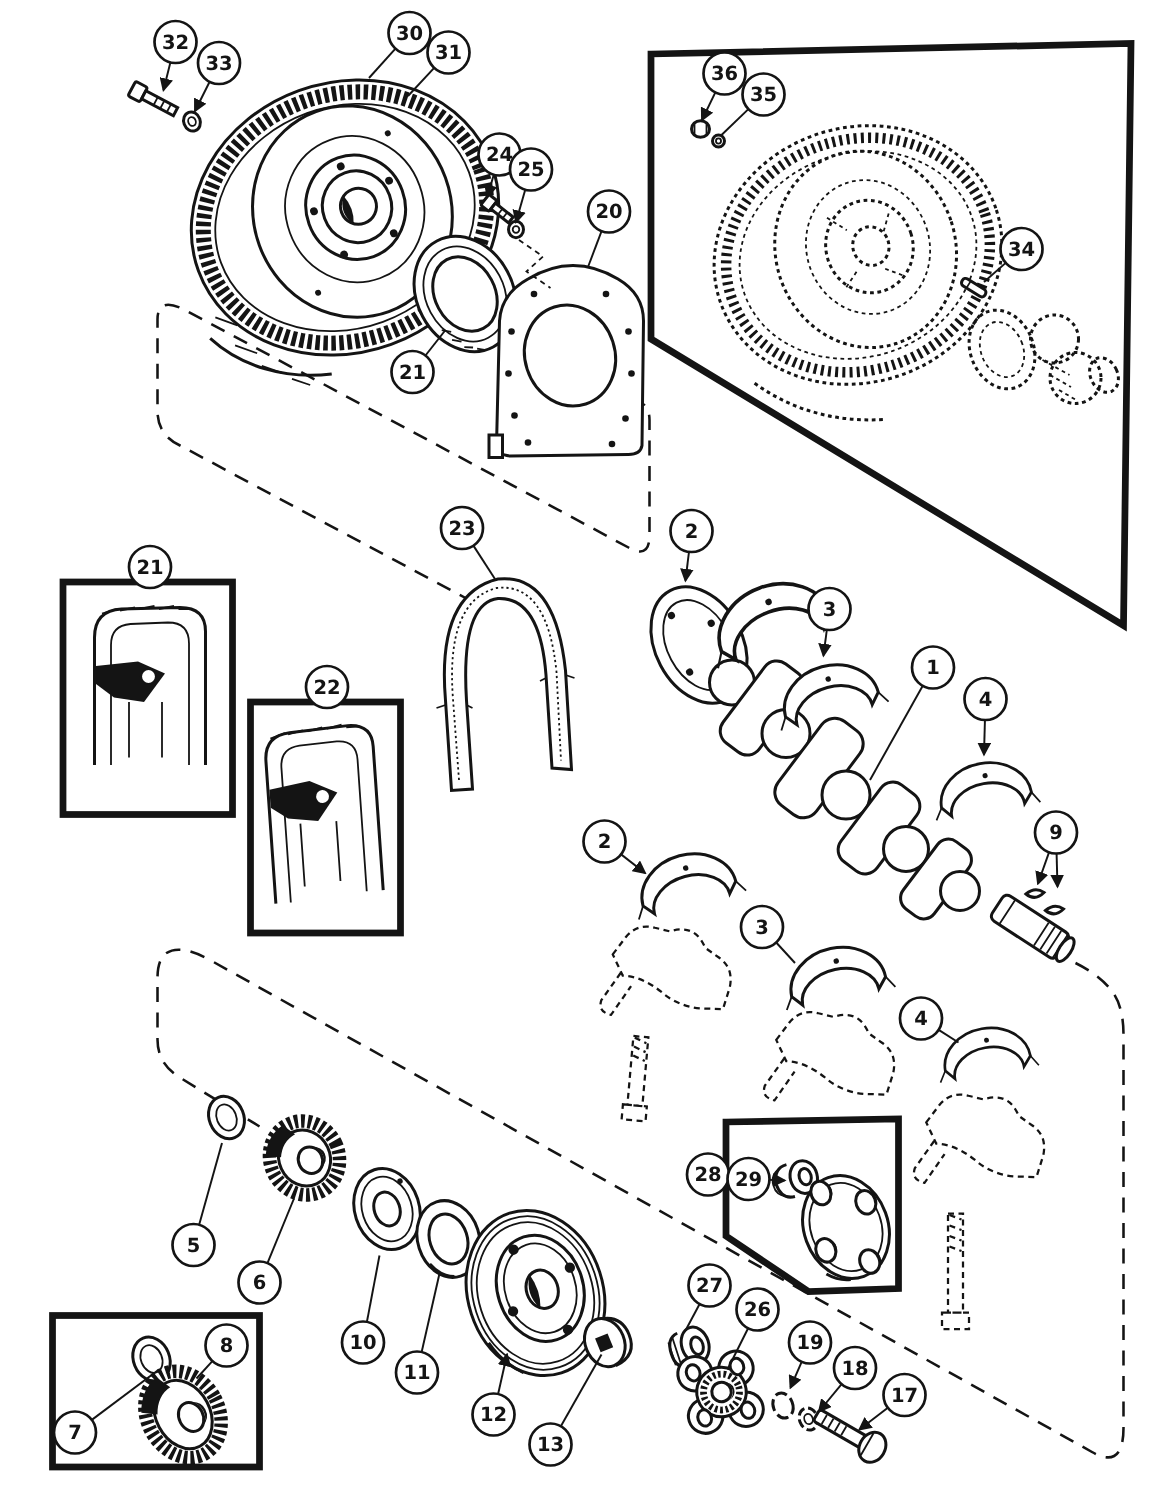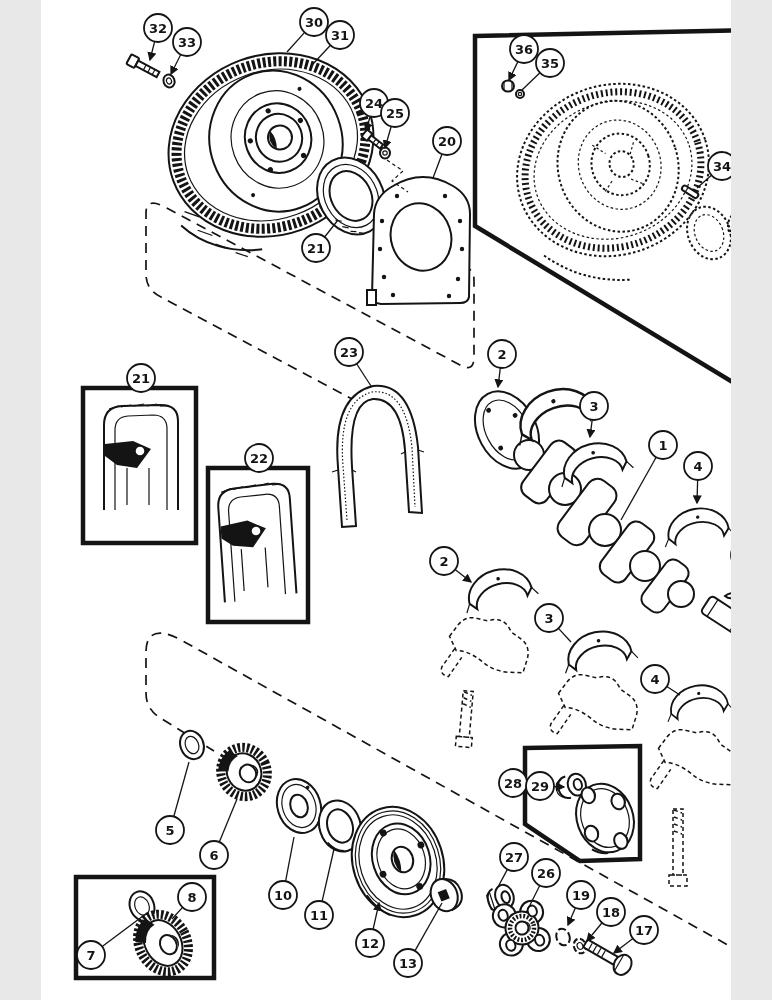--- a/index.html
+++ b/index.html
@@ -1,16 +1,16 @@
 <!DOCTYPE html>
 <html><head>
 <meta charset="utf-8">
 <style>
   html,body{margin:0;padding:0;background:#e8e8e8;}
-  .page{position:relative;width:690px;height:1000px;background:#ffffff;margin:0 auto;
+  .page{position:relative;width:772px;height:1000px;background:#ffffff;margin:0 auto;
         font-family:"DejaVu Sans", sans-serif;overflow:hidden;}
   svg{display:block;}
   .s    {stroke:#141414;fill:#ffffff;stroke-width:2;}
   .ln   {stroke:#141414;fill:none;stroke-width:2;}
   .thin {stroke-width:1.2;}
   .blk  {fill:#141414;stroke:none;}
   .dash {stroke:#141414;fill:none;stroke-width:1.7;stroke-dasharray:10 7;}
   .phb  {stroke:#141414;fill:none;stroke-width:1.5;stroke-dasharray:4 3;}
   .dotl {stroke:#141414;fill:none;stroke-dasharray:2.5 2.4;}
   .box  {stroke:#141414;fill:none;stroke-width:4.5;}

